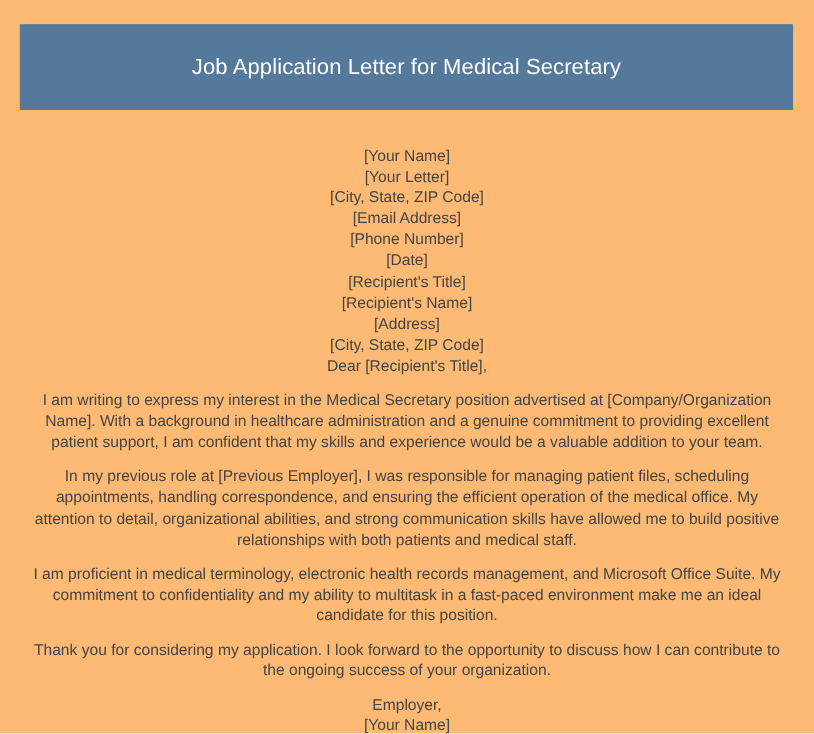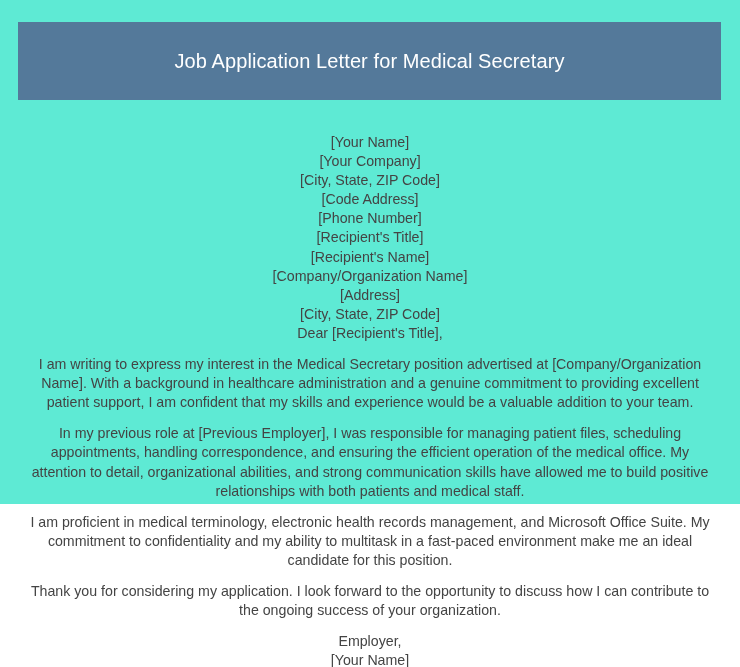--- a/index.html
+++ b/index.html
@@ -9,22 +9,22 @@
   }
   body {
     width: 740px;
     height: 667px;
     font-family: "Liberation Sans", sans-serif;
     overflow: hidden;
   }
   .page {
     position: relative;
     width: 740px;
-    height: 504px;
-    background: #5eead4;
+    height: 667px;
+    background: #fdba74;
     box-sizing: border-box;
   }
   .header-banner {
     position: absolute;
     left: 18px;
     top: 22px;
     width: 703px;
     height: 78px;
     background: #54799a;
     display: flex;
@@ -68,29 +68,29 @@
 
 <div class="page">
 
   <div class="header-banner">
     <div class="header-title">Job Application Letter for Medical Secretary</div>
   </div>
 
   <div class="letter-body">
 
     <span class="letter-line">[Your Name]</span>
-    <span class="letter-line">[Your Company]</span>
+    <span class="letter-line">[Your Letter]</span>
     <span class="letter-line">[City, State, ZIP Code]</span>
-    <span class="letter-line">[Code Address]</span>
+    <span class="letter-line">[Email Address]</span>
     <span class="letter-line">[Phone Number]</span>
 
+    <span class="letter-line">[Date]</span>
 
     <span class="letter-line">[Recipient's Title]</span>
     <span class="letter-line">[Recipient's Name]</span>
-    <span class="letter-line">[Company/Organization Name]</span>
     <span class="letter-line">[Address]</span>
     <span class="letter-line">[City, State, ZIP Code]</span>
 
     <span class="letter-line">Dear [Recipient's Title],</span>
 
     <span class="letter-paragraph">I am writing to express my interest in the Medical Secretary position advertised at [Company/Organization Name]. With a background in healthcare administration and a genuine commitment to providing excellent patient support, I am confident that my skills and experience would be a valuable addition to your team.</span>
     <span class="letter-paragraph">In my previous role at [Previous Employer], I was responsible for managing patient files, scheduling appointments, handling correspondence, and ensuring the efficient operation of the medical office. My attention to detail, organizational abilities, and strong communication skills have allowed me to build positive relationships with both patients and medical staff.</span>
     <span class="letter-paragraph">I am proficient in medical terminology, electronic health records management, and Microsoft Office Suite. My commitment to confidentiality and my ability to multitask in a fast-paced environment make me an ideal candidate for this position.</span>
     <span class="letter-paragraph">Thank you for considering my application. I look forward to the opportunity to discuss how I can contribute to the ongoing success of your organization.</span>
 

